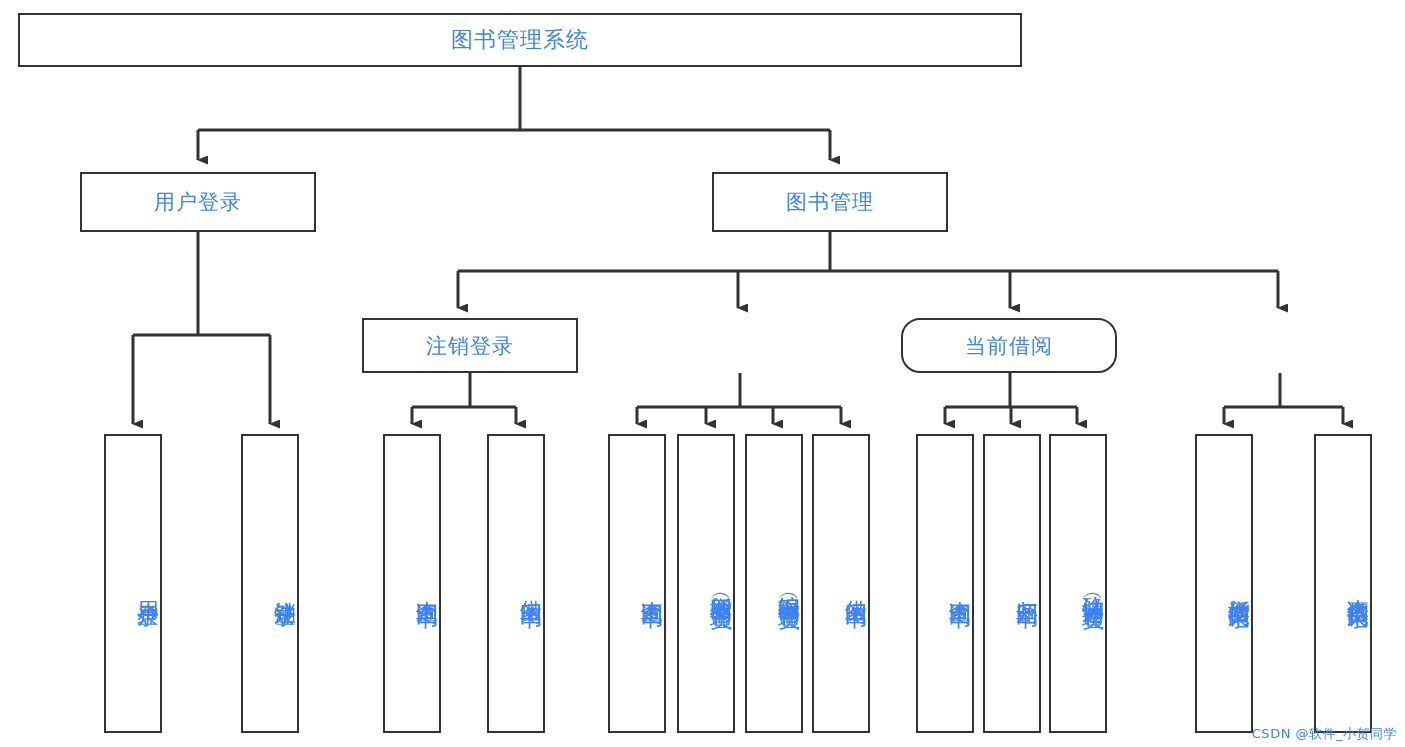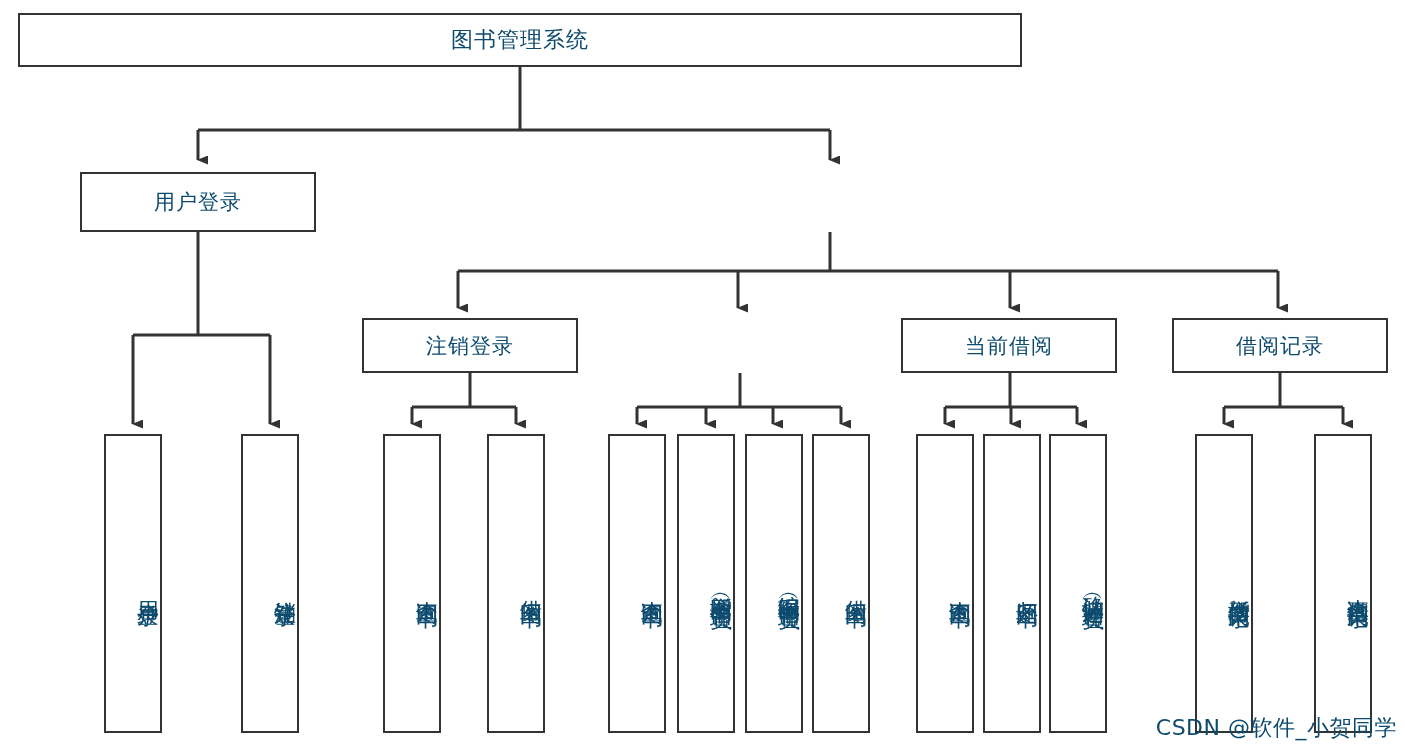--- a/index.html
+++ b/index.html
@@ -26,21 +26,21 @@
     height: 747px;
   }
   .node {
     position: absolute;
     box-sizing: border-box;
     border: 2px solid #333333;
     background: #ffffff;
     display: flex;
     align-items: center;
     justify-content: center;
-    color: #0c4a6e;
+    color: #3b82f6;
     z-index: 2;
   }
   .node-h {
     font-size: 21px;
     letter-spacing: 1px;
     white-space: nowrap;
   }
   .node-root {
     font-size: 22px;
   }
@@ -57,22 +57,22 @@
   }
   .node-v .vtext {
     writing-mode: vertical-rl;
     text-orientation: upright;
     display: block;
   }
   .watermark {
     position: absolute;
     right: 8px;
     bottom: 4px;
-    font-size: 22px;
-    color: #0c4a6e;
+    font-size: 13px;
+    color: #3b82f6;
     letter-spacing: 0.5px;
     white-space: nowrap;
     z-index: 3;
     margin-top: 32px;
   }
 </style>
 </head>
 <body>
 
 <div id="canvas">
@@ -124,27 +124,27 @@
       <path d="M1224,407 L1343,407"></path>
       <path d="M1224,407 L1224,424" marker-end="url(#arrow)"></path>
       <path d="M1343,407 L1343,424" marker-end="url(#arrow)"></path>
     </g>
   </svg>
 
   <div class="node node-h node-root" style="left:18px; top:13px; width:1004px; height:54px;">图书管理系统</div>
 
   <div class="node node-h" style="left:80px; top:172px; width:236px; height:60px;">用户登录</div>
 
+  <div class="node node-h" style="left:712px; top:172px; width:236px; height:60px;">图书管理</div>
 
   <div class="node node-h" style="left:362px; top:318px; width:216px; height:55px;">注销登录</div>
 
 
-  <div class="node node-h" style="left:901px; top:318px; width:216px; height:55px;">当前借阅</div>
+  <div class="node node-h" style="left:901px; top:318px; width:216px; height:55px;border-radius:19px;">当前借阅</div>
 
-  <div class="node node-h" style="left:1172px; top:318px; width:216px; height:55px;">借阅记录</div>
 
   <div class="node node-v" style="left:104px; top:434px; width:58px; height:299px;">
     <span class="vtext">用户登录</span>
   </div>
 
   <div class="node node-v" style="left:241px; top:434px; width:58px; height:299px;">
     <span class="vtext">注销登录</span>
   </div>
 
   <div class="node node-v" style="left:383px; top:434px; width:58px; height:299px;">

